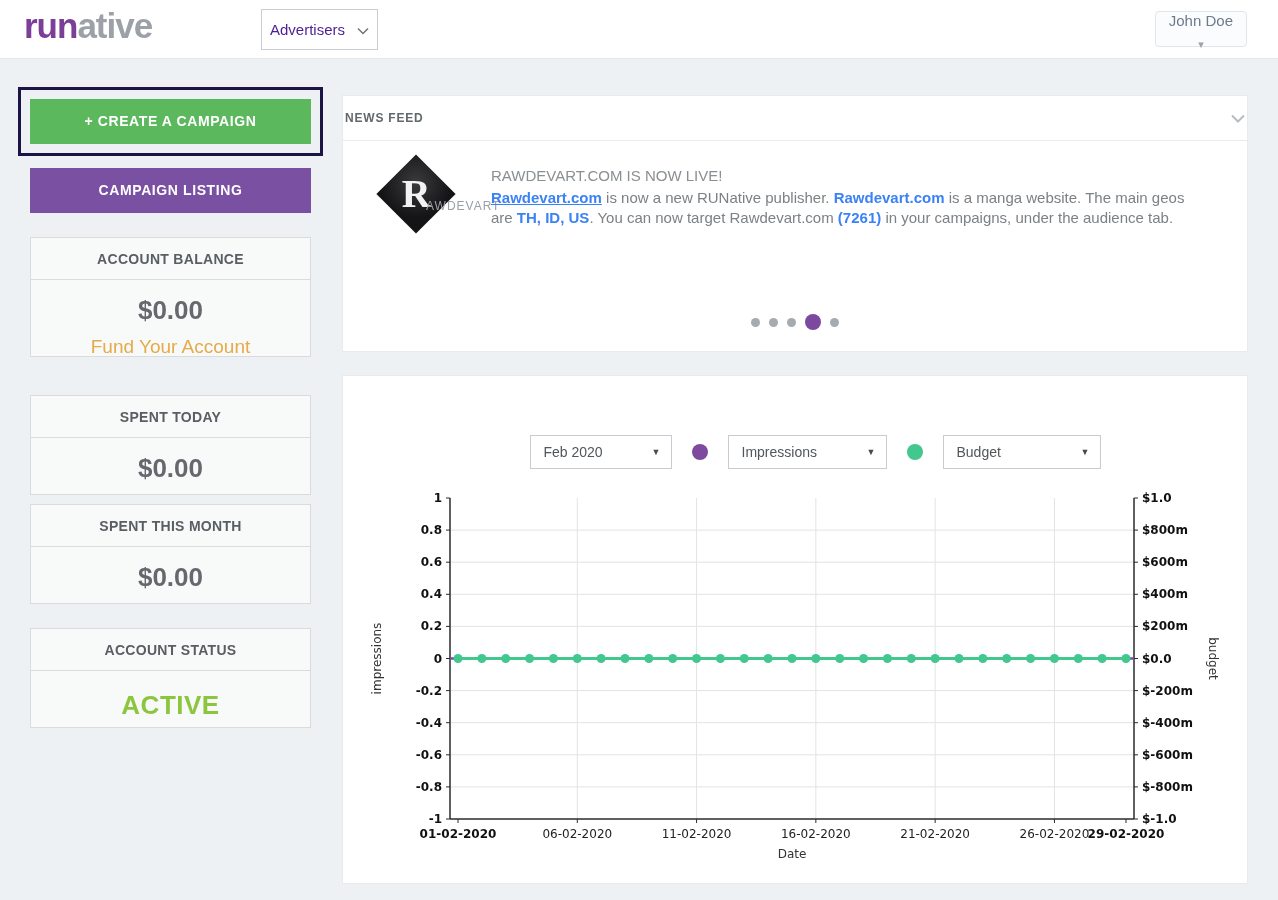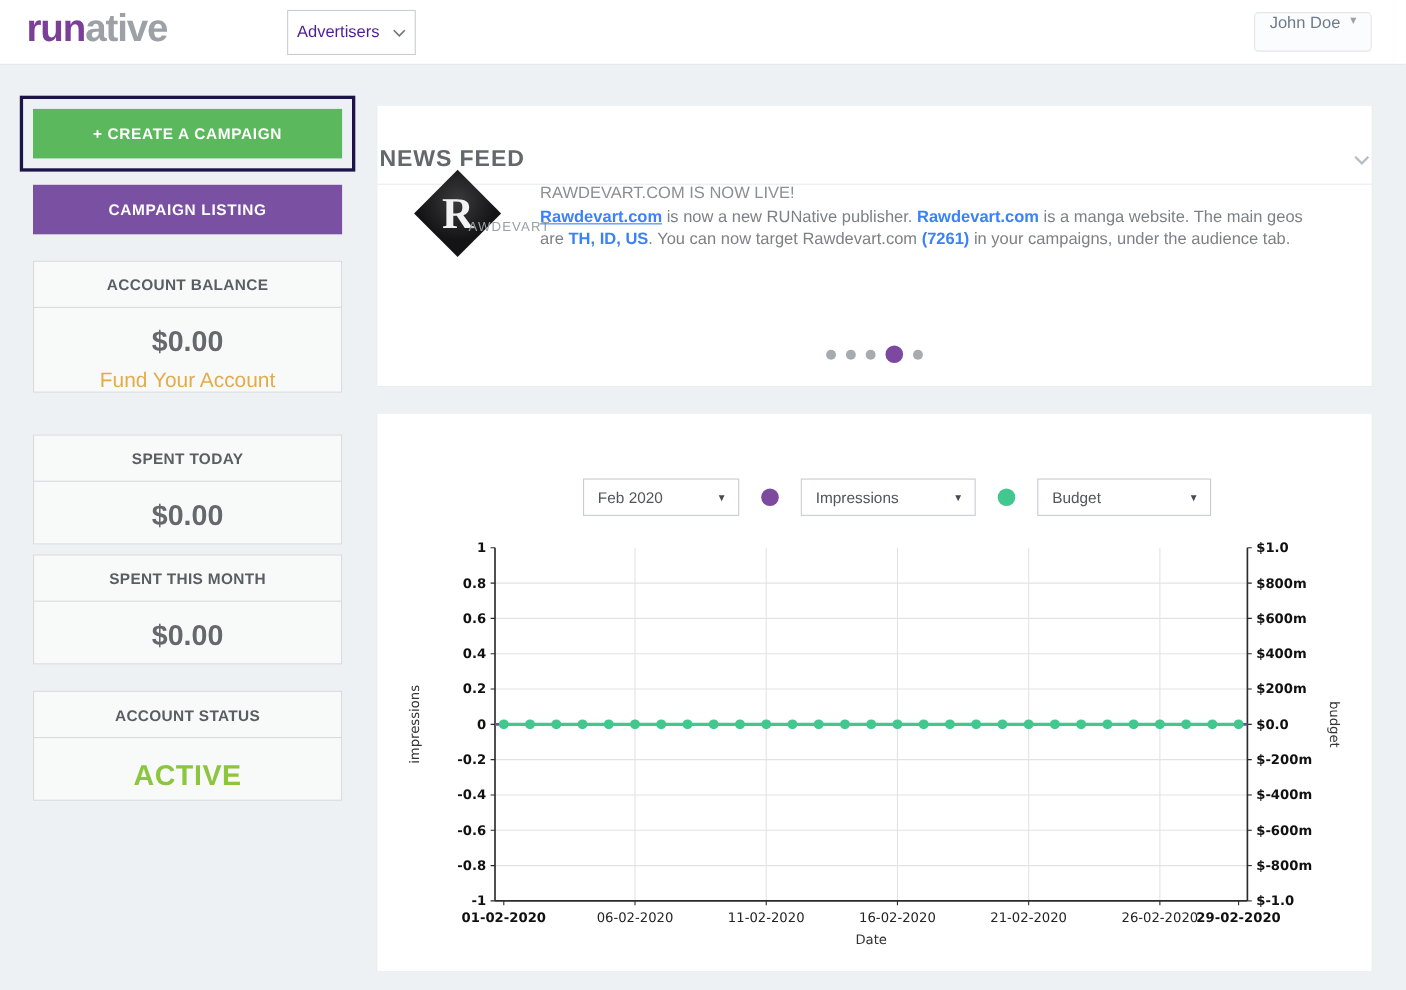--- a/index.html
+++ b/index.html
@@ -9,42 +9,42 @@
     background:#edf1f4;
     font-family:"Liberation Sans", sans-serif;
     overflow:hidden;
   }
   
   .topbar { position:absolute; left:0; top:0; width:1278px; height:59px; background:#fff; border-bottom:1px solid #e3e7ea; }
   .logo { position:absolute; left:24px; top:6px; font-size:35px; font-weight:bold; letter-spacing:-1px; }
   .logo .run { color:#7c3f98; }
   .logo .ative { color:#9ba1a7; }
   .role-select { position:absolute; left:261px; top:9px; height:41px; border:1px solid #c9ced3; background:#fff; display:flex; align-items:center; gap:12px; padding:0 8px; font-size:15px; color:#4c1d95; cursor:pointer; }
-  .user-menu { position:absolute; right:31px; top:11px; height:36px; border:1px solid #e2e6e9; border-radius:4px; background:#fbfcfd; display:flex; gap:9px; padding:0 13px; font-size:15px; color:#6d7b8c; cursor:pointer; }
+  .user-menu { position:absolute; right:31px; top:11px; height:36px; border:1px solid #e2e6e9; border-radius:4px; background:#fbfcfd; display:flex; align-items:center; gap:9px; padding:0 13px; font-size:15px; color:#6d7b8c; cursor:pointer;flex-direction:column; }
   .caret-small { color:#9aa2aa; font-size:11px; }
   .chev { stroke:#6f757b; stroke-width:1.5; fill:none; }
   
   .highlight-box { position:absolute; left:18px; top:87px; width:305px; height:69px; border:3px solid #1c1346; padding:9px; }
   .btn { display:block; width:281px; height:45px; border:none; color:#fff; font-weight:bold; font-size:14px; letter-spacing:0.6px; text-align:center; line-height:45px; cursor:pointer; font-family:"Liberation Sans",sans-serif; }
   .btn-green { background:#5cb85c; }
   .btn-purple { position:absolute; left:30px; top:168px; background:#7a50a3; }
   .card { position:absolute; left:30px; width:281px; background:#f8f9f9; border:1px solid #d9dbdd; }
   .card-1 { top:237px; height:120px; }
   .card-2 { top:380px; height:100px;margin-top:15px; }
   .card-3 { top:504px; height:100px; }
   .card-4 { top:628px; height:100px; }
   .card-header { text-align:center; font-weight:bold; font-size:14px; color:#595e63; letter-spacing:0.3px; padding:13px 8px 12px; border-bottom:1px solid #d9dbdd; }
   .card-value { text-align:center; font-size:26px; font-weight:bold; color:#65696d; margin-top:15px; }
   .card-link { text-align:center; font-size:19px; color:#e5ab49; margin-top:10px; cursor:pointer; }
   .card-status { text-align:center; font-size:26px; font-weight:bold; color:#8cc63f; letter-spacing:0.5px; margin-top:19px; }
   
   .panel { position:absolute; left:342px; width:906px; background:#fff; border:1px solid #e7ebee; }
   .panel-news { top:95px; height:257px; }
   .panel-daily { top:375px; height:509px; }
-  .panel-header { height:45px; display:flex; align-items:center; padding:0 2px; border-bottom:1px solid #e9ecef; font-size:21px; font-weight:bold; letter-spacing:0.8px; color:#62686c;margin-top:27px; }
+  .panel-header { height:45px; display:flex; align-items:center; padding:0 2px; border-bottom:1px solid #e9ecef; font-size:12px; font-weight:bold; letter-spacing:0.8px; color:#62686c; }
   .panel-header .collapse { margin-left:auto; cursor:pointer; display:flex; align-items:center; }
   .collapse svg { stroke:#b7bcc1; stroke-width:2; fill:none; }
   
   .news-image { position:absolute; left:33px; top:66px; width:108px; height:74px; }
   .diamond { position:absolute; left:12px; top:4px; width:56px; height:56px; transform:rotate(45deg); background:radial-gradient(circle at 35% 35%, #3a3a3e, #141416 70%); display:flex; align-items:center; justify-content:center; }
   .diamond span { transform:rotate(-45deg); color:#f2f2f2; font-family:"Liberation Serif", serif; font-size:40px; font-weight:bold; line-height:1; }
   .brandword { position:absolute; left:50px; top:37px; color:#9ba0a4; font-size:12px; letter-spacing:1px; }
   .news-text { position:absolute; left:148px; top:71px; width:712px; }
   .news-headline { font-size:15px; color:#8a8f93; margin-bottom:4px; }
   .news-body { font-size:15px; color:#7c8185; line-height:20px; }

